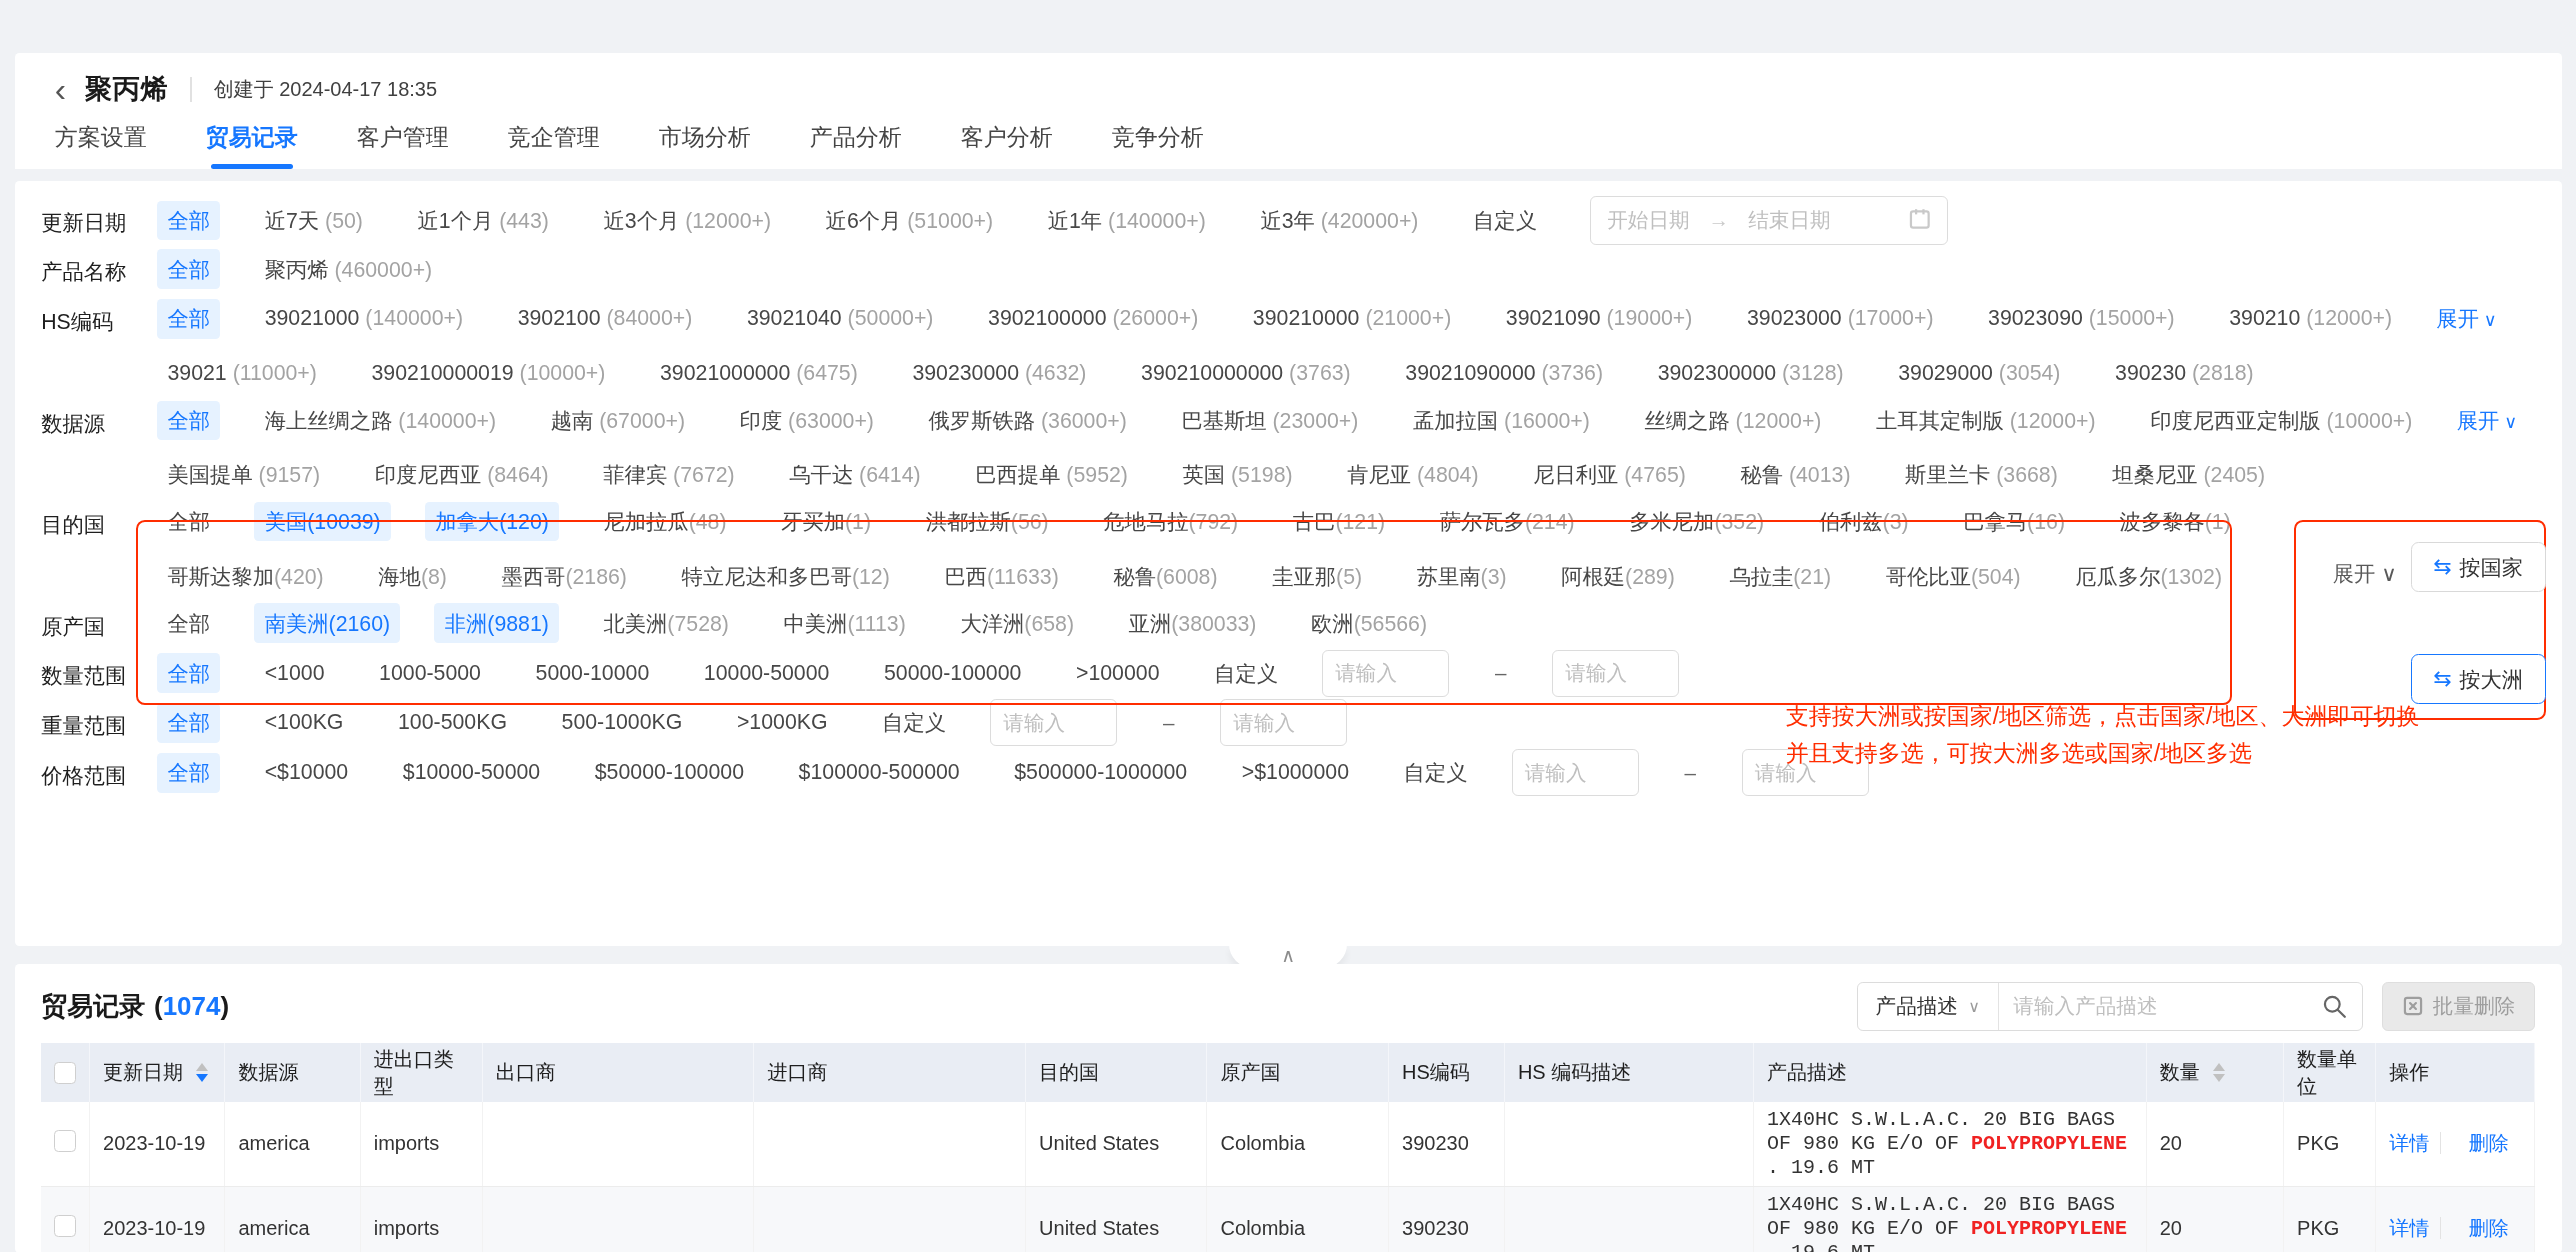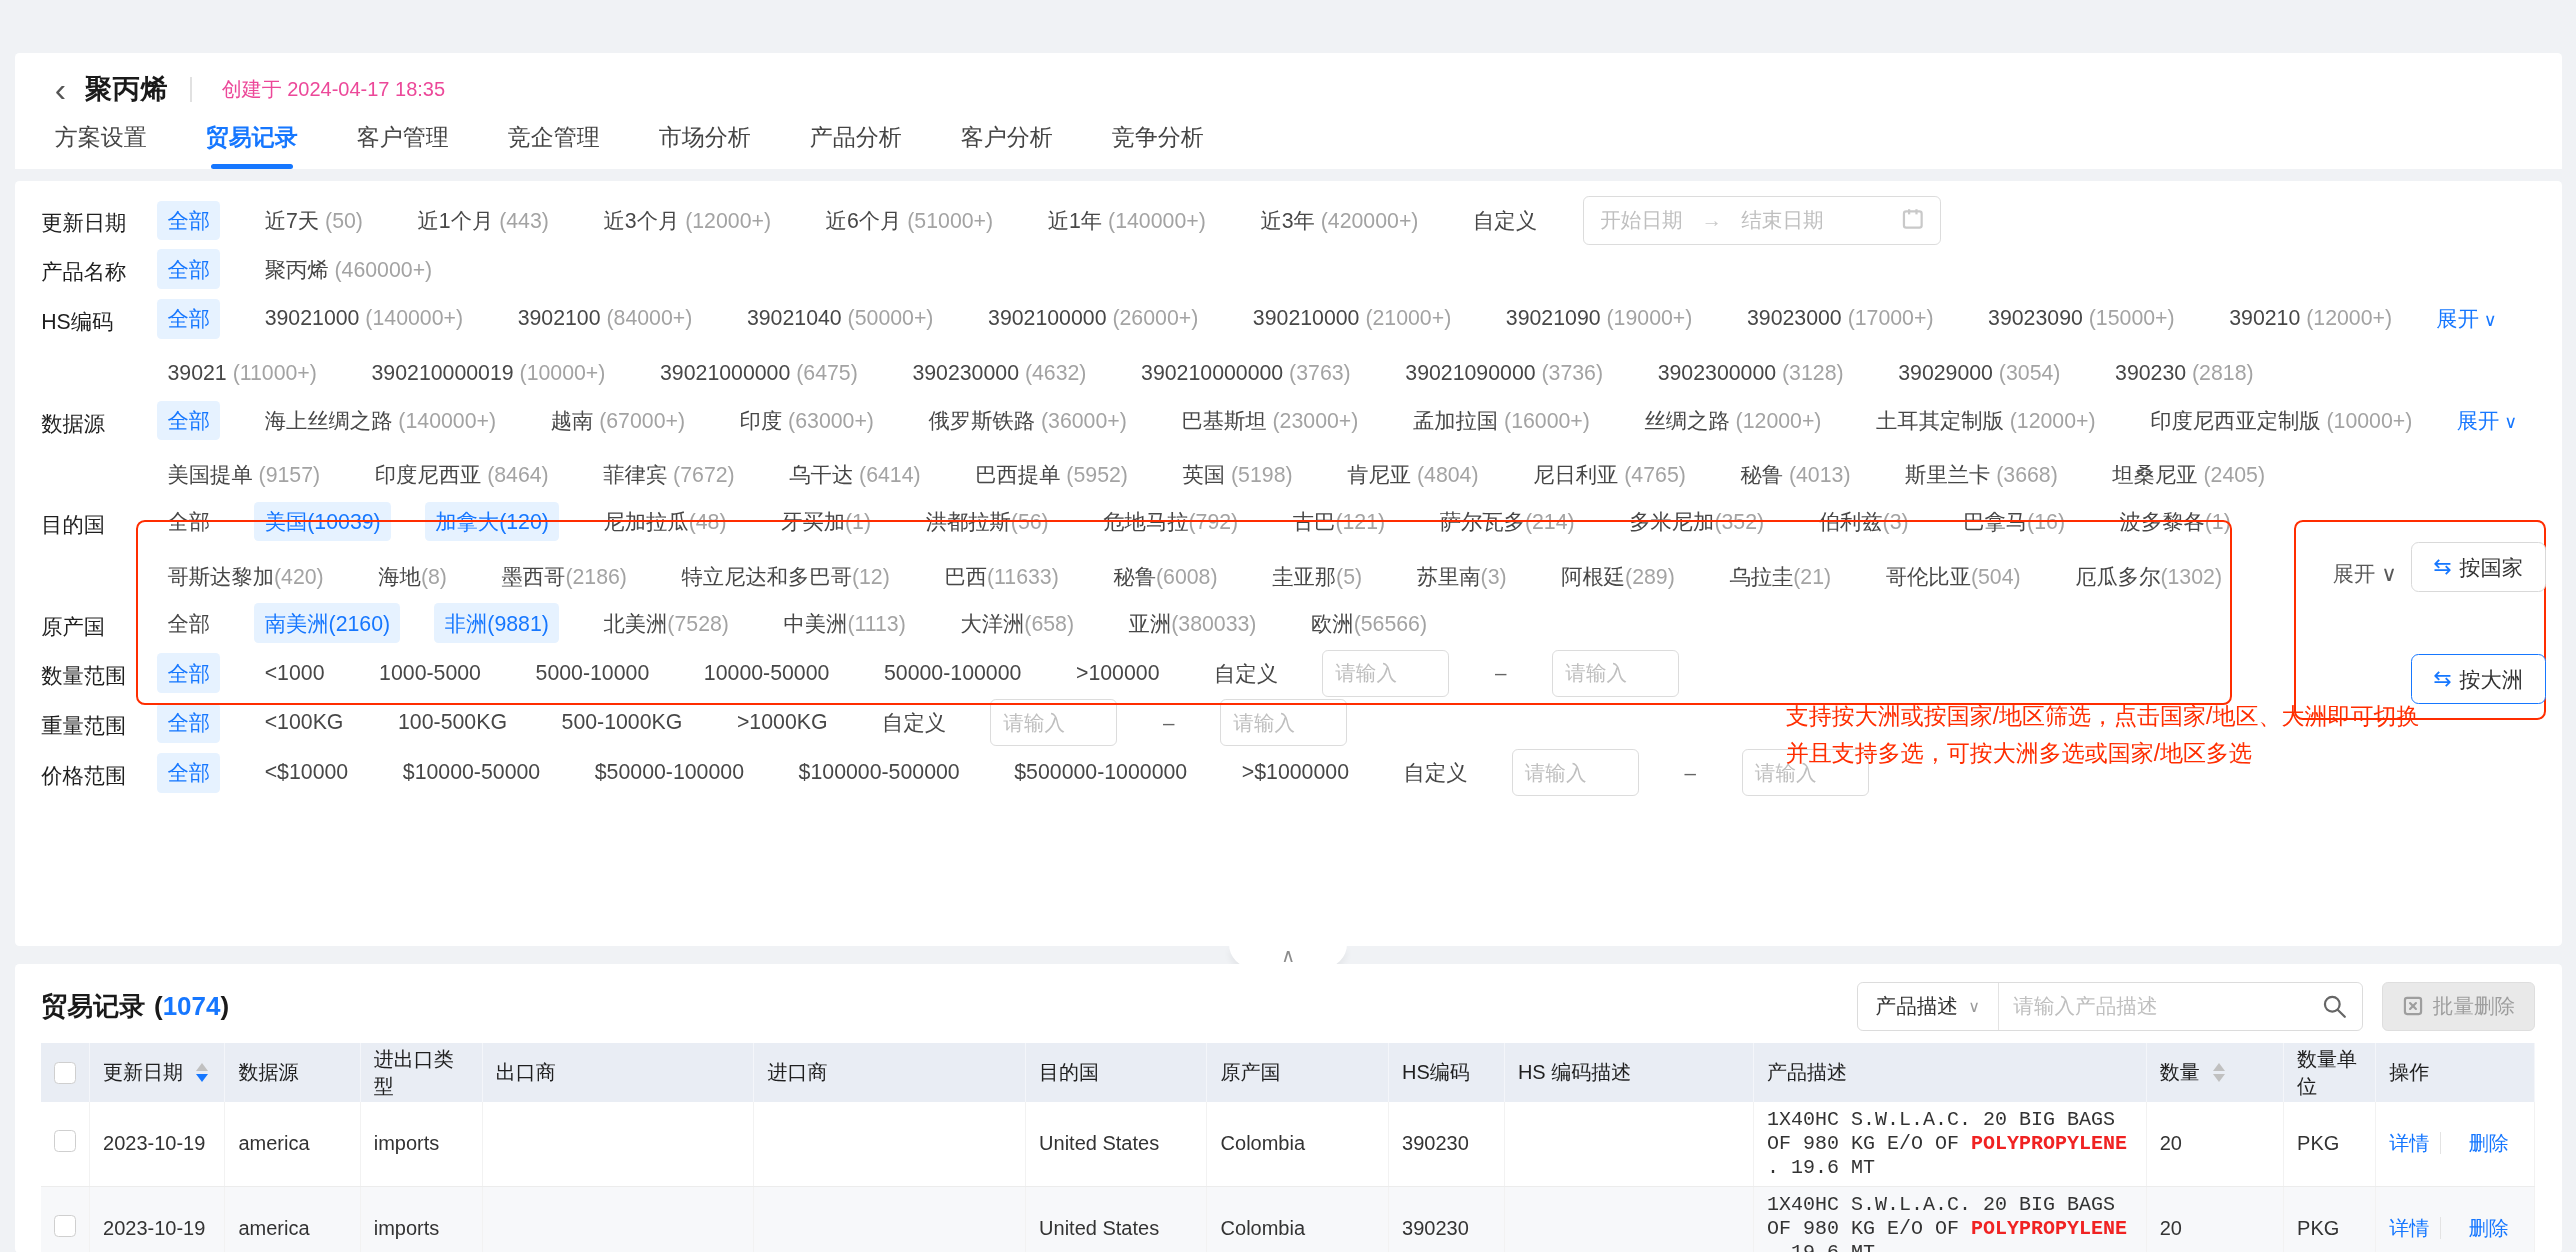--- a/index.html
+++ b/index.html
@@ -8,42 +8,42 @@
   .page { position:relative; width:2576px; height:1253px; }
 
   .card { position:absolute; left:14.7px; width:2547px; background:#fff; border-radius:4.4px; }
 
   
   .hdr { top:53px; height:116px; padding:0 40px; border-radius:4.4px 4.4px 0 0; }
   .hdr-top { display:flex; align-items:center; height:62px; padding-top:10.3px; }
   .back { font-size:34px; color:#555; line-height:1; margin-right:19px; cursor:pointer; font-weight:400;}
   .title { font-size:27px; font-weight:700; color:#1a1a1a; letter-spacing:0.7px;}
   .hdr-div { width:1.5px; height:25px; background:#e1e1e1; margin:0 22px; }
-  .created { font-size:20px; color:#ec4899;margin-left:8px; }
+  .created { font-size:20px; color:#404040; }
   .tabs { display:flex; align-items:flex-end; height:54px; gap:59px; }
   .tab { position:relative; font-size:23px; color:#454545; padding-bottom:16px; cursor:pointer; }
   .tab.active { color:#1677ff; font-weight:700; }
   .tab.active:after { content:""; position:absolute; left:50%; transform:translateX(-50%);
      bottom:0; width:82px; height:5.2px; background:#1677ff; border-radius:2.9px; }
 
   
   .fcard { top:181px; height:765px; padding:14.7px 26.5px 0 26.5px; }
   .f-row { position:relative; display:flex; }
   .f-label { width:116px; flex:0 0 116px; font-size:21.3px; color:#1f1f1f; font-weight:500;
      display:flex; align-items:center; height:47px; margin-top:2.9px;}
   .f-body { flex:1; display:flex; flex-direction:column; gap:7.4px; padding-right:309px;}
   .f-line { display:flex; align-items:center; flex-wrap:nowrap; column-gap:34px; min-height:47px; }
   .chip { font-size:21.3px; color:#474747; white-space:nowrap; cursor:pointer; padding:5.2px 10.3px; border-radius:4.4px; }
   .chip .cnt { color:#a3a3a3; }
   .chip.sel { color:#1677ff; background:#e6f2ff; }
   .chip.sel .cnt { color:#1677ff; }
   .expand { margin-left:auto; font-size:21.3px; color:#1677ff; white-space:nowrap; cursor:pointer; }
   .expand .v { font-size:17.7px; }
   .date-box { display:flex; align-items:center; border:1.5px solid #dcdcdc; border-radius:5.9px;
-     height:49px; padding:0 16px; width:358px; margin-left:2px; background:#fff;}
+     height:49px; padding:0 16px; width:358px; margin-left:9px; background:#fff;}
   .date-box .ph { font-size:20.6px; color:#bfbfbf; }
   .date-box .arr { color:#c9c9c9; font-size:20.6px; margin:0 19px; }
   .num-in { width:127px; height:47px; border:1.5px solid #dcdcdc; border-radius:5.9px; background:#fff;
      font-size:20.6px; color:#bfbfbf; display:flex; align-items:center; padding:0 12px; }
   .dash { color:#666; font-size:20.6px; margin:0 11.8px; }
   .cal-ico { margin-left:auto; }
 
   
   .redbox { position:absolute; border:2.9px solid #ff2d00; border-radius:8.8px; pointer-events:none; }
   .annot { position:absolute; color:#ff2d00; font-size:23px; line-height:37px; font-weight:500; white-space:nowrap;margin-left:28px;}

